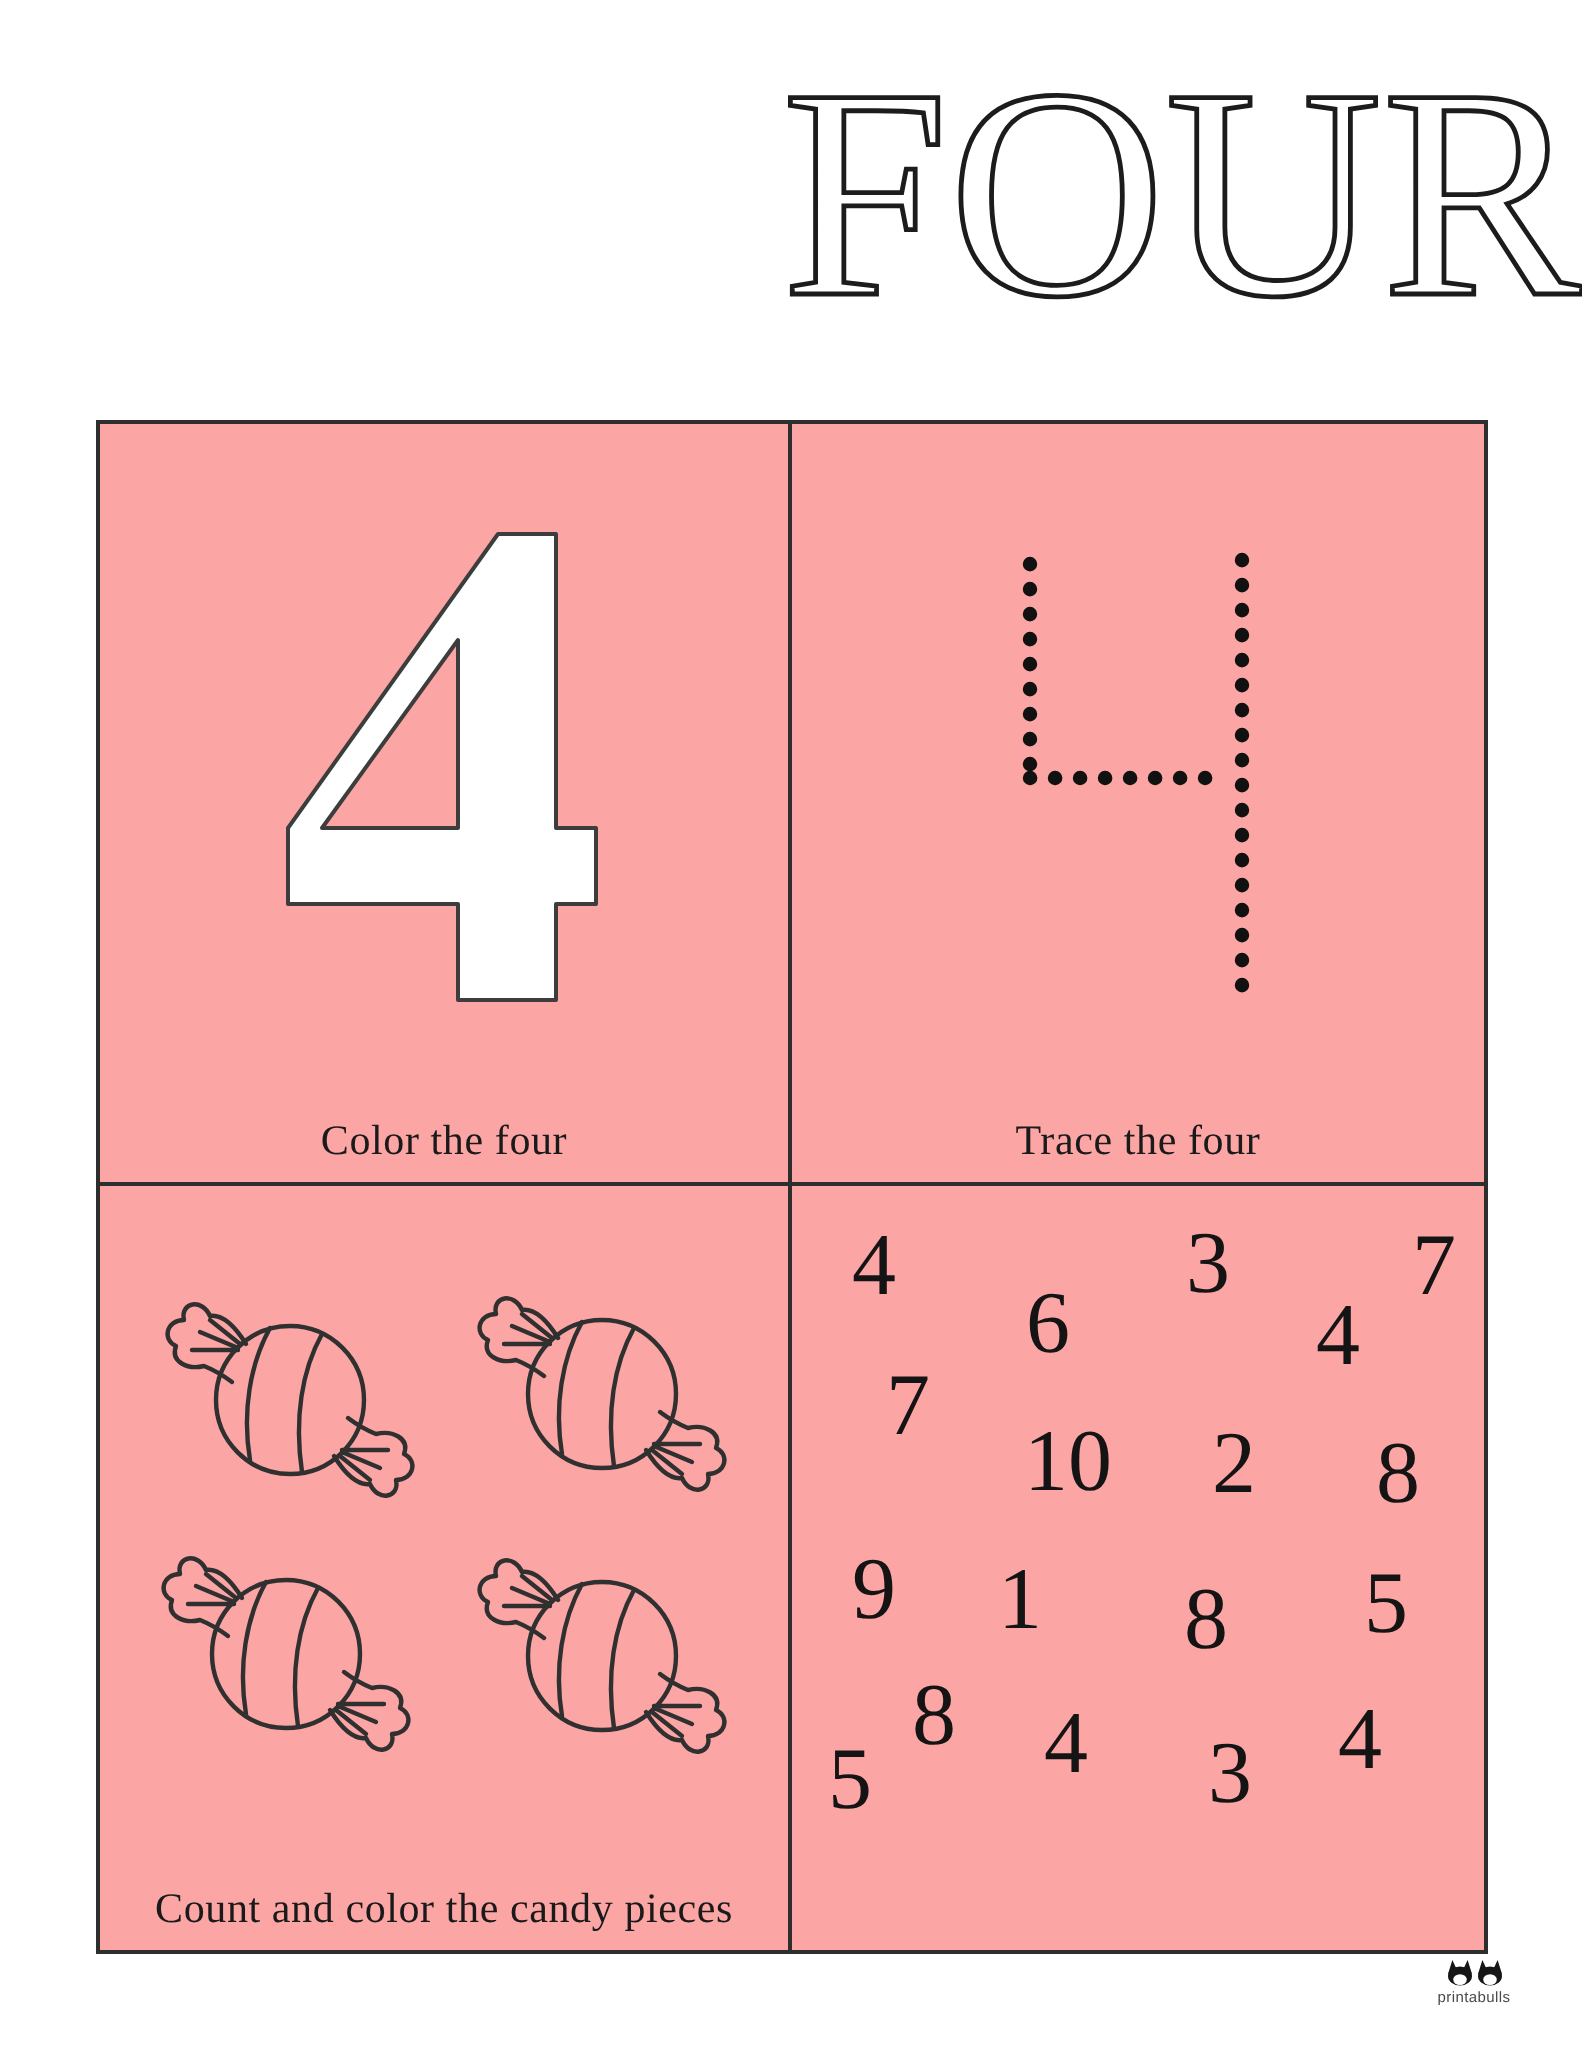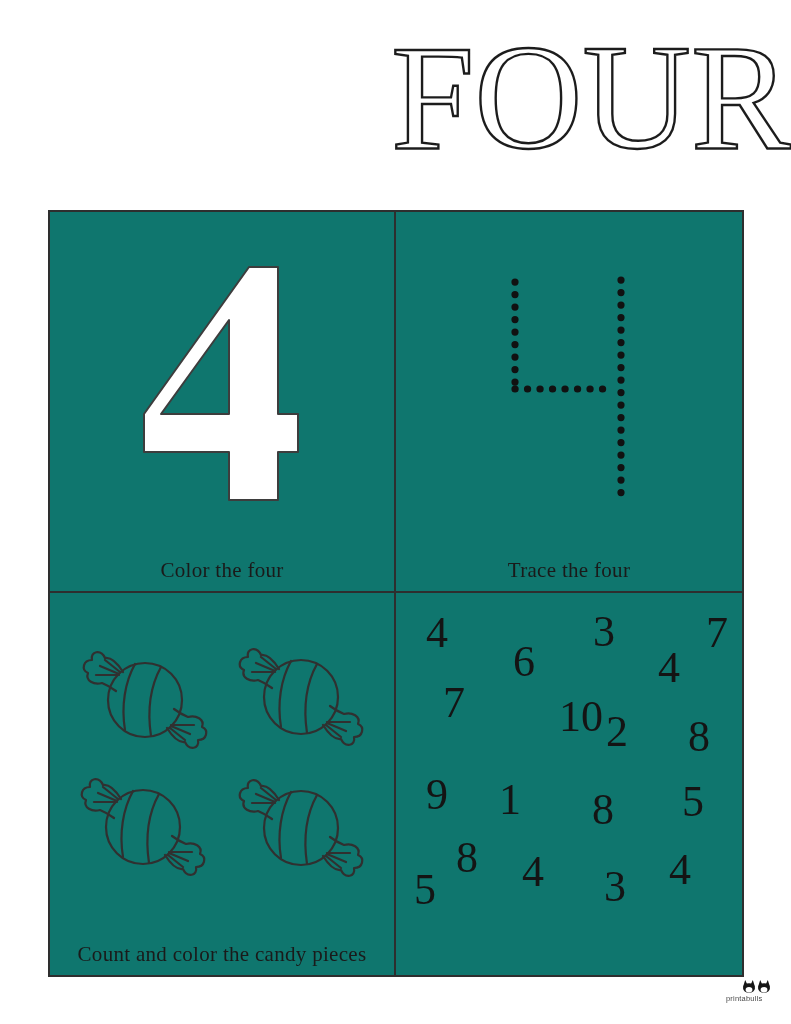--- a/index.html
+++ b/index.html
@@ -12,36 +12,36 @@
     position:absolute;top:22px;left:0;right:0;
     text-align:right;font-size:150px;line-height:1;font-weight:normal;
     color:#ffffff;-webkit-text-stroke:2.4px #1c1c1c;
     letter-spacing:0px;margin:0;
   }
   .grid{
     position:absolute;left:48px;top:210px;width:696px;height:767px;
     box-sizing:border-box;border:2px solid #2e2e2e;
     display:grid;grid-template-columns:1fr 1fr;grid-template-rows:381px 1fr;
   }
-  .cell{position:relative;box-sizing:border-box;background:#0f766e;}
+  .cell{position:relative;box-sizing:border-box;background:#fca5a5;}
   .cell-tl{border-right:2px solid #2e2e2e;border-bottom:2px solid #2e2e2e;}
   .cell-tr{border-bottom:2px solid #2e2e2e;padding-left:32px;}
   .cell-bl{border-right:2px solid #2e2e2e;padding-left:16px;}
   .caption{
     position:absolute;bottom:8px;left:0;width:100%;text-align:center;
     font-size:21px;color:#1a1a1a;letter-spacing:0.3px;
   }
   .fig{position:absolute;left:0;top:0;}
   .scatter{position:absolute;left:0;top:0;width:100%;height:100%;}
   .scatter-num{
     position:absolute;transform:translate(-50%,-50%);
     font-size:44px;color:#141414;line-height:1;white-space:nowrap;
   }
   .brand{
-    position:absolute;left:726px;top:980px;width:60px;
+    position:absolute;left:707px;top:980px;width:60px;text-align:center;
   }
   .brand .bulls{display:flex;justify-content:center;gap:1px;height:14px;}
   .brand .label{font-family:"Liberation Sans","DejaVu Sans",sans-serif;font-size:7.5px;color:#4a4a4a;letter-spacing:0.2px;line-height:1;margin-top:1px;}
   svg .ln{fill:none;stroke:#303030;stroke-width:2.2;stroke-linecap:round;stroke-linejoin:round;}
 </style>
 </head>
 <body>
 
 <h1 class="page-title">FOUR</h1>
 
@@ -91,21 +91,21 @@
   </div>
 
   <div class="cell cell-br">
     <div class="scatter">
         <span class="scatter-num" style="left: 41px; top: 40px;">4</span>
         <span class="scatter-num" style="left: 208px; top: 39px;">3</span>
         <span class="scatter-num" style="left: 321px; top: 40px;">7</span>
         <span class="scatter-num" style="left: 128px; top: 69px;">6</span>
         <span class="scatter-num" style="left: 273px; top: 75px;">4</span>
         <span class="scatter-num" style="left: 58px; top: 110px;">7</span>
-        <span class="scatter-num" style="left: 138px; top: 124px; margin-left: 47px;">10</span>
+        <span class="scatter-num" style="left: 138px; top: 138px;">10</span>
         <span class="scatter-num" style="left: 221px; top: 139px;">2</span>
         <span class="scatter-num" style="left: 303px; top: 144px;">8</span>
         <span class="scatter-num" style="left: 41px; top: 202px;">9</span>
         <span class="scatter-num" style="left: 114px; top: 207px;">1</span>
         <span class="scatter-num" style="left: 207px; top: 217px;">8</span>
         <span class="scatter-num" style="left: 297px; top: 209px;">5</span>
         <span class="scatter-num" style="left: 71px; top: 265px;">8</span>
         <span class="scatter-num" style="left: 137px; top: 279px;">4</span>
         <span class="scatter-num" style="left: 219px; top: 294px;">3</span>
         <span class="scatter-num" style="left: 284px; top: 277px;">4</span>

